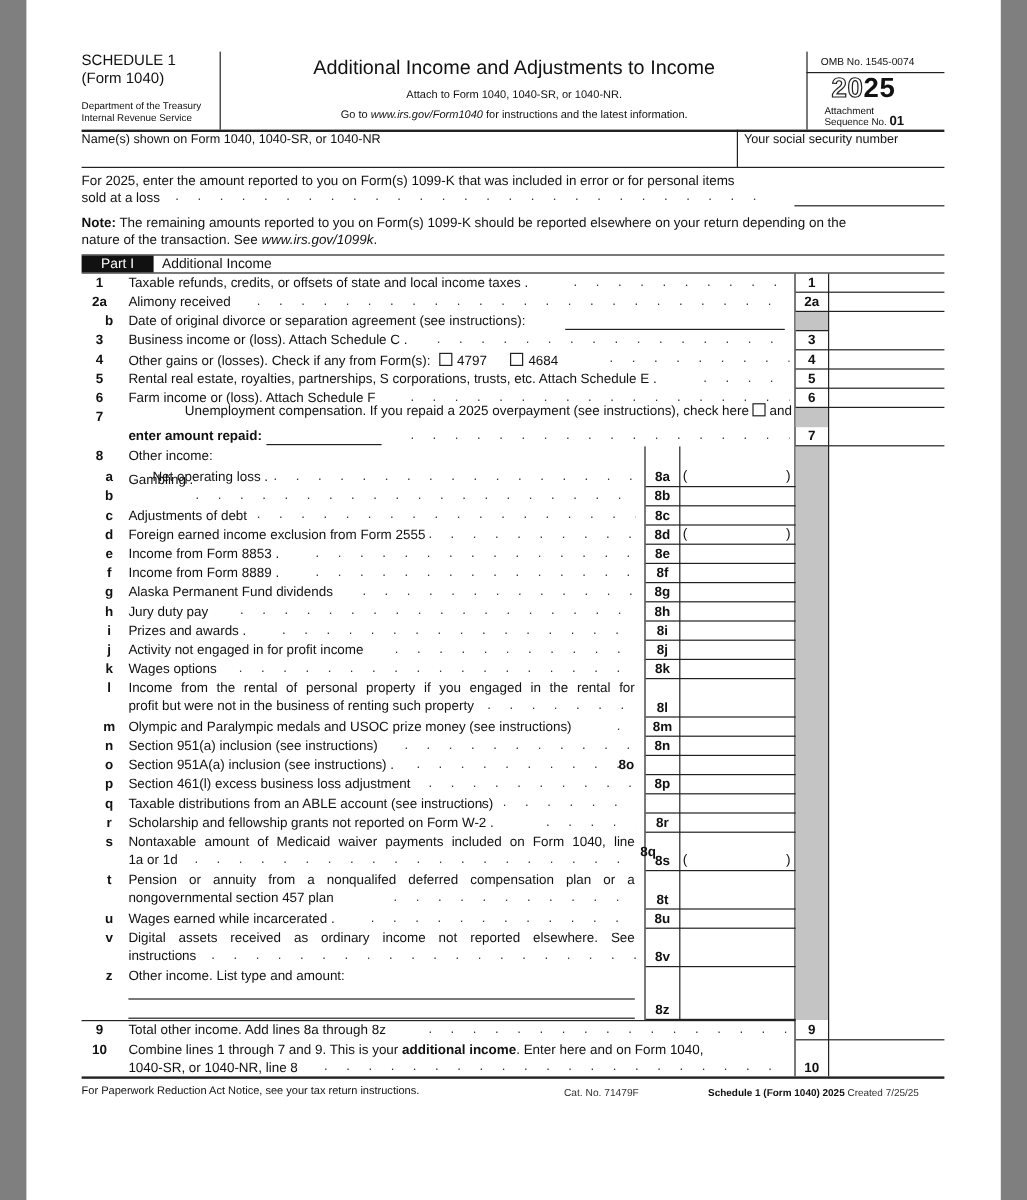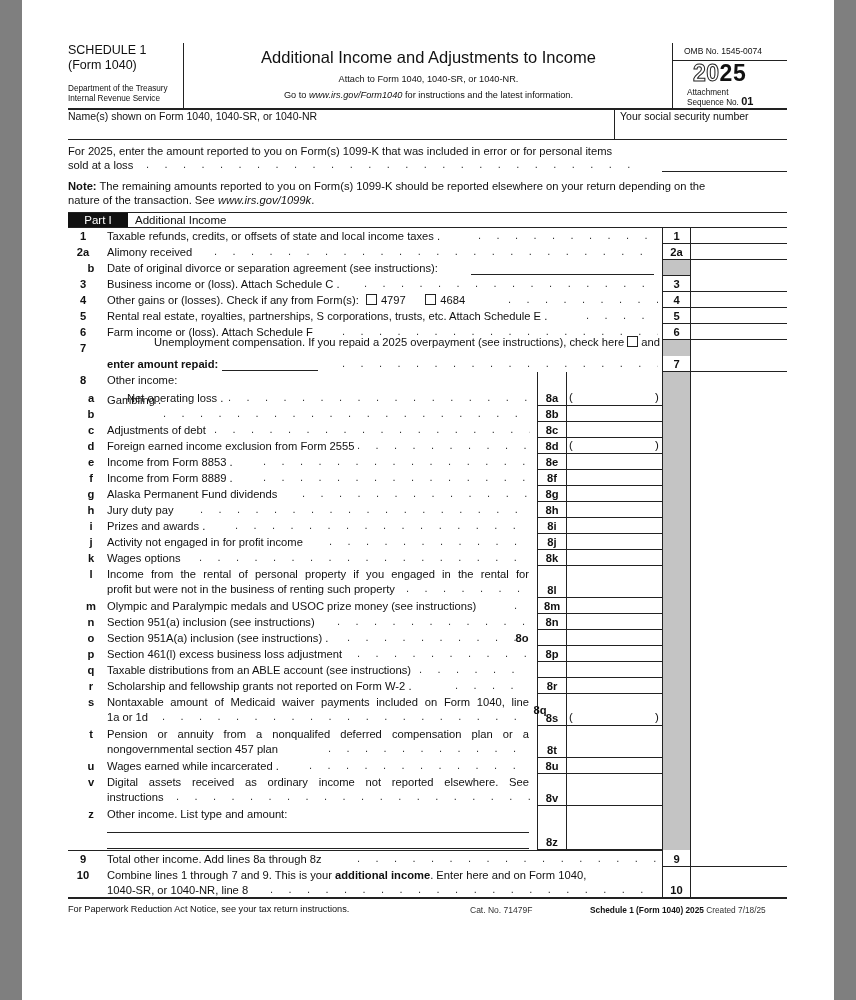--- a/index.html
+++ b/index.html
@@ -312,13 +312,13 @@
 
 <div class="lnum" style="left:72px;top:869px;">10</div>
 <div class="txt" style="left:107px;top:869px;"><span>Combine lines 1 through 7 and 9. This is your </span><b>additional income</b><span>. Enter here and on Form 1040,</span></div>
 <div class="txt" style="left:107px;top:884px;">1040-SR, or 1040-NR, line 8</div>
 <div class="dots" style="left:270px;top:883px;width:388px;">. . . . . . . . . . . . . . . . . . . . . . . . . . . .</div>
 
 <div class="hl" style="left:68px;top:897px;width:719px;height:1.5px;"></div>
 
 <div class="txt b" style="left:68px;top:903px;font-size:9.2px;">For Paperwork Reduction Act Notice, see your tax return instructions.</div>
 <div class="txt" style="left:470px;top:904px;font-size:8.5px;color:#333;">Cat. No. 71479F</div>
-<div class="txt" style="left:590px;top:904px;font-size:8.3px;"><b>Schedule 1 (Form 1040) 2025</b> <span style="color:#333;">Created 7/18/25</span></div>
+<div class="txt" style="left:590px;top:904px;font-size:8.3px;"><b>Schedule 1 (Form 1040) 2025</b> <span style="color:#333;">Created 7/25/25</span></div>
 
 </body></html>

